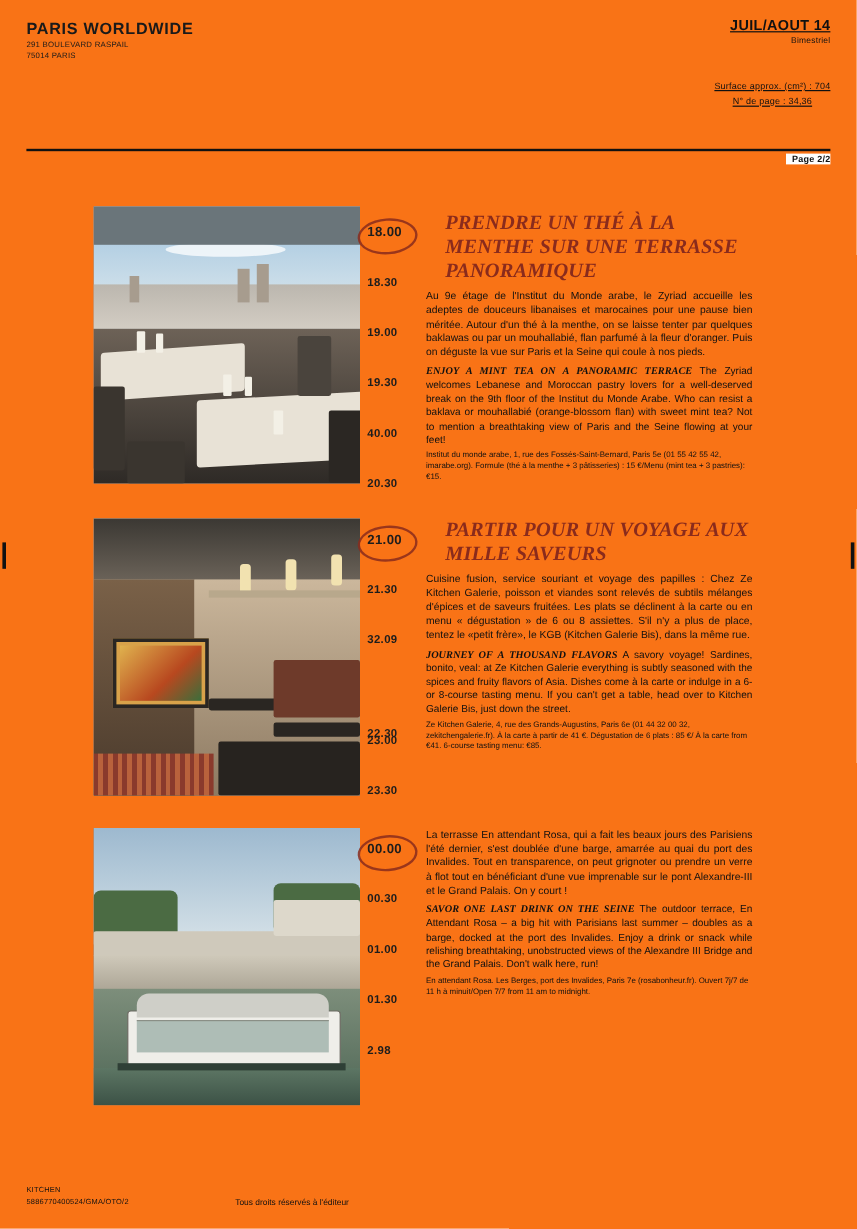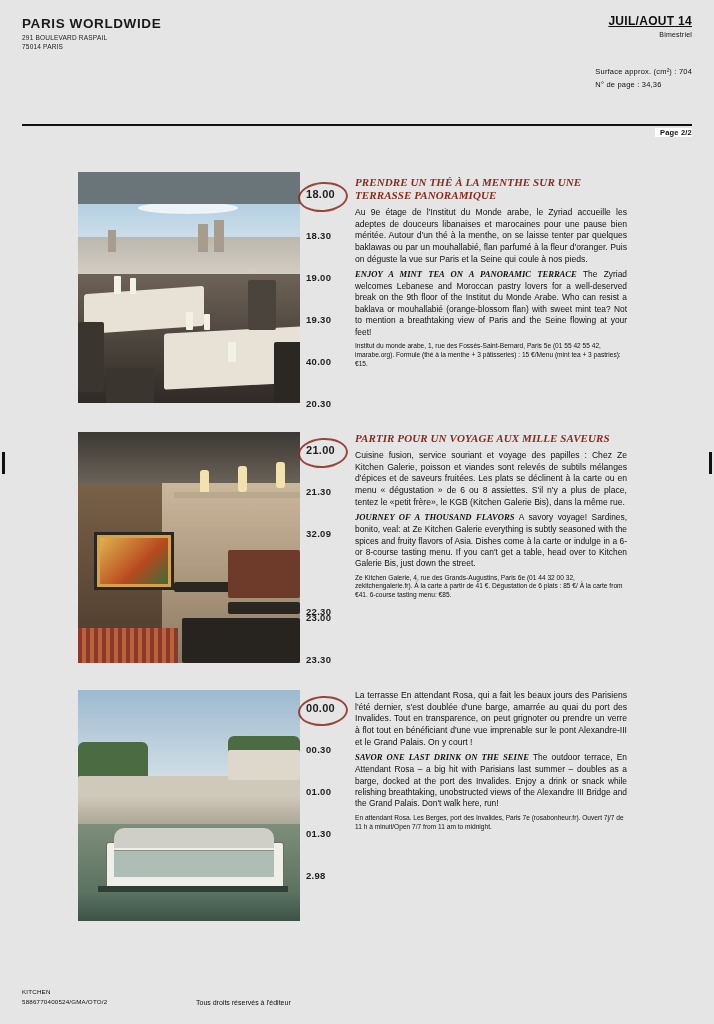--- a/index.html
+++ b/index.html
@@ -12,21 +12,21 @@
     height: 1024px;
     position: relative;
     font-family: "Liberation Sans", sans-serif;
     color: #111;
     overflow: hidden;
   }
   .page {
     position: relative;
     width: 714px;
     height: 1024px;
-    background: #e5e5e5;
+    background: #f97316;
   }
 
   
   .hdr-left {
     position: absolute;
     left: 22px;
     top: 16px;
   }
   .hdr-title {
     font-size: 13.5px;
@@ -55,24 +55,25 @@
   }
   .hdr-freq {
     font-size: 7px;
     margin-top: 3px;
     letter-spacing: 0.2px;
   }
   .hdr-meta {
     position: absolute;
     right: 22px;
     top: 66px;
-    text-align: left;
+    text-align: center;
     font-size: 7.5px;
     line-height: 1.7;
     letter-spacing: 0.2px;
+    text-decoration: underline;
   }
 
   .rule {
     position: absolute;
     left: 22px;
     right: 22px;
     top: 124px;
     height: 2px;
     background: #111;
   }
@@ -141,25 +142,25 @@
     transform: rotate(-4deg);
     opacity: 0.85;
   }
 
   .text {
     position: absolute;
     left: 355px;
     width: 272px;
   }
   h2.art-title {
-    margin: 0 0 5px 0;
+    margin: 0 0 5px 16px;
     font-family: "Liberation Serif", serif;
     font-style: italic;
     font-weight: bold;
-    font-size: 11px;
+    font-size: 17px;
     line-height: 1.18;
     color: #8a2b1c;
     letter-spacing: 0.1px;
   }
   p.fr, p.en {
     margin: 0 0 4px 0;
     font-size: 8.6px;
     line-height: 1.36;
     text-align: justify;
     color: #111;

